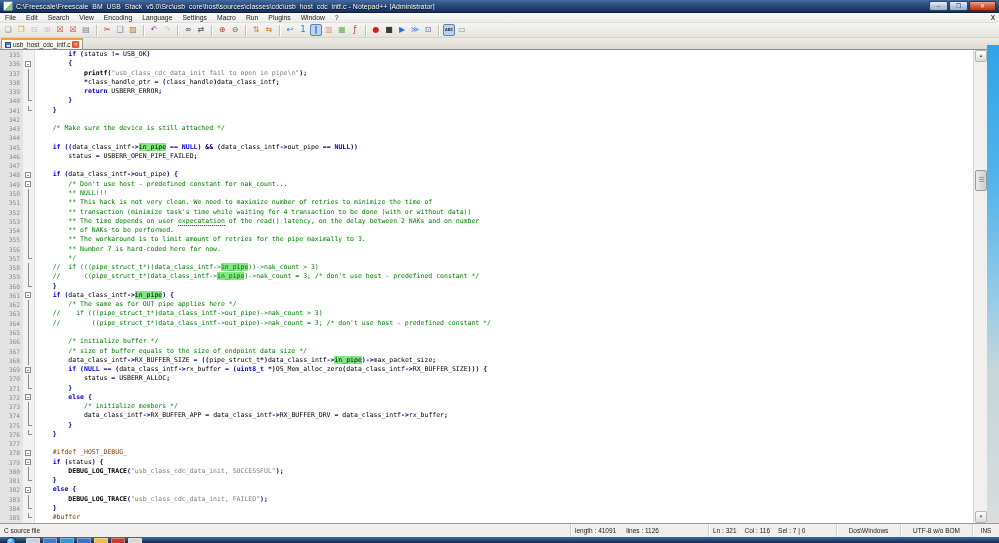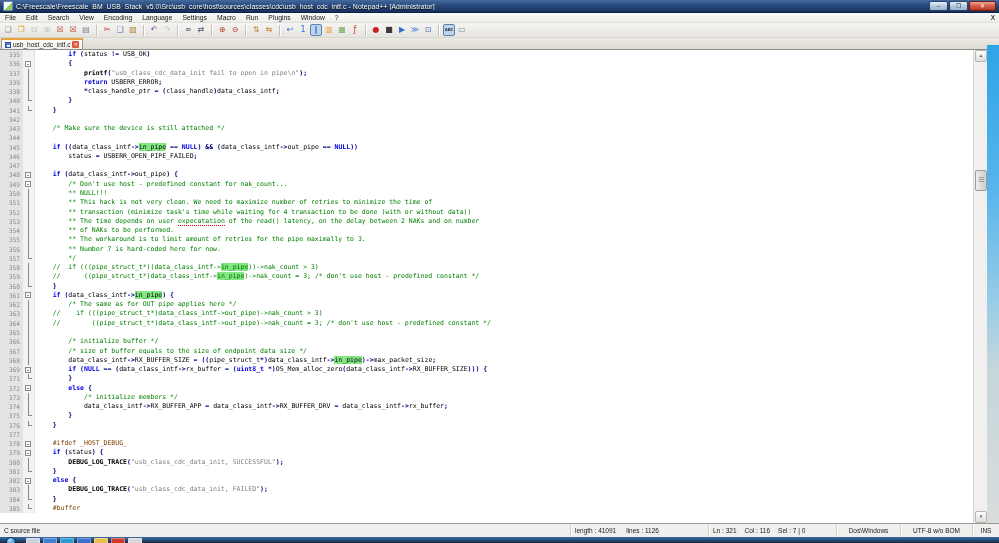--- a/index.html
+++ b/index.html
@@ -267,34 +267,34 @@
       <div class="code"><span class="sg-t">        </span><span class="sg-o">{</span></div>
     </div>
     <div class="erow">
       <div class="ln">337</div>
       <div class="fold">
         <div class="fline"></div>
       </div>
       <div class="code"><span class="sg-t">            </span><span class="sg-f">printf</span><span class="sg-o">(</span><span class="sg-s">"usb_class_cdc_data_init fail to open in pipe\n"</span><span class="sg-o">);</span></div>
     </div>
     <div class="erow">
+      <div class="ln">338</div>
+      <div class="fold">
+        <div class="fline"></div>
+      </div>
+      <div class="code"><span class="sg-t">            </span><span class="sg-o">*</span><span class="sg-t">class_handle_ptr</span><span class="sg-o"> = (</span><span class="sg-t">class_handle</span><span class="sg-o">)</span><span class="sg-t">data_class_intf</span><span class="sg-o">;</span></div>
+    </div>
+    <div class="erow">
       <div class="ln">339</div>
       <div class="fold">
         <div class="fline"></div>
       </div>
       <div class="code"><span class="sg-t">            </span><span class="sg-k">return</span><span class="sg-t"> USBERR_ERROR</span><span class="sg-o">;</span></div>
     </div>
     <div class="erow">
-      <div class="ln">338</div>
-      <div class="fold">
-        <div class="fline"></div>
-      </div>
-      <div class="code"><span class="sg-t">            </span><span class="sg-o">*</span><span class="sg-t">class_handle_ptr</span><span class="sg-o"> = (</span><span class="sg-t">class_handle</span><span class="sg-o">)</span><span class="sg-t">data_class_intf</span><span class="sg-o">;</span></div>
-    </div>
-    <div class="erow">
       <div class="ln">340</div>
       <div class="fold">
         <div class="fend"></div>
       </div>
       <div class="code"><span class="sg-t">        </span><span class="sg-o">}</span></div>
     </div>
     <div class="erow">
       <div class="ln">341</div>
       <div class="fold">
         <div class="fend"></div>
@@ -477,20 +477,27 @@
         <div class="fline"></div>
       </div>
       <div class="code"><span class="sg-t">        data_class_intf</span><span class="sg-o">-&gt;</span><span class="sg-t">RX_BUFFER_SIZE</span><span class="sg-o"> = ((</span><span class="sg-t">pipe_struct_t</span><span class="sg-o">*)</span><span class="sg-t">data_class_intf</span><span class="sg-o">-&gt;</span><span class="sg-h">in_pipe</span><span class="sg-o">)-&gt;</span><span class="sg-t">max_packet_size</span><span class="sg-o">;</span></div>
     </div>
     <div class="erow">
       <div class="ln">369</div>
       <div class="fold">
         <div class="fbox"></div>
       </div>
       <div class="code"><span class="sg-t">        </span><span class="sg-k">if</span><span class="sg-o"> (</span><span class="sg-k">NULL</span><span class="sg-o"> == (</span><span class="sg-t">data_class_intf</span><span class="sg-o">-&gt;</span><span class="sg-t">rx_buffer</span><span class="sg-o"> = (</span><span class="sg-k">uint8_t</span><span class="sg-o"> *)</span><span class="sg-t">OS_Mem_alloc_zero</span><span class="sg-o">(</span><span class="sg-t">data_class_intf</span><span class="sg-o">-&gt;</span><span class="sg-t">RX_BUFFER_SIZE</span><span class="sg-o">))) {</span></div>
+    </div>
+    <div class="erow">
+      <div class="ln">370</div>
+      <div class="fold">
+        <div class="fline"></div>
+      </div>
+      <div class="code"><span class="sg-t">            status</span><span class="sg-o"> = </span><span class="sg-t">USBERR_ALLOC</span><span class="sg-o">;</span></div>
     </div>
     <div class="erow">
       <div class="ln">371</div>
       <div class="fold">
         <div class="fend"></div>
       </div>
       <div class="code"><span class="sg-t">        </span><span class="sg-o">}</span></div>
     </div>
     <div class="erow">
       <div class="ln">372</div>

